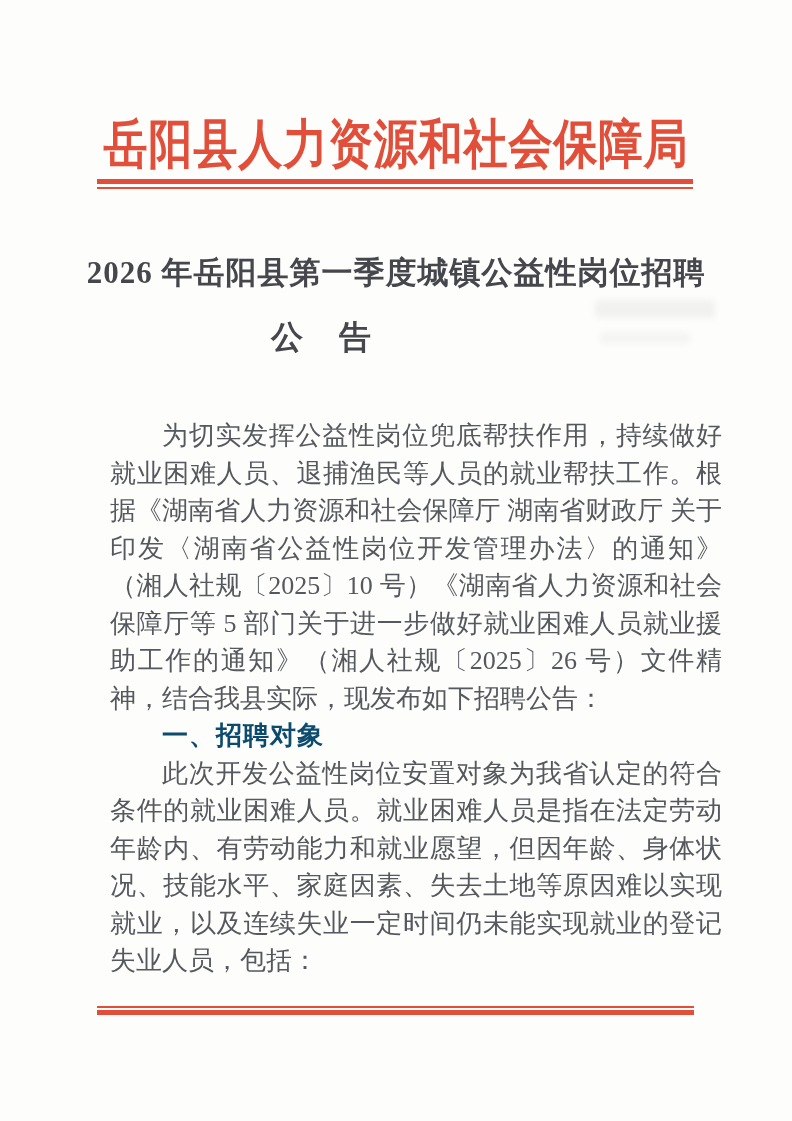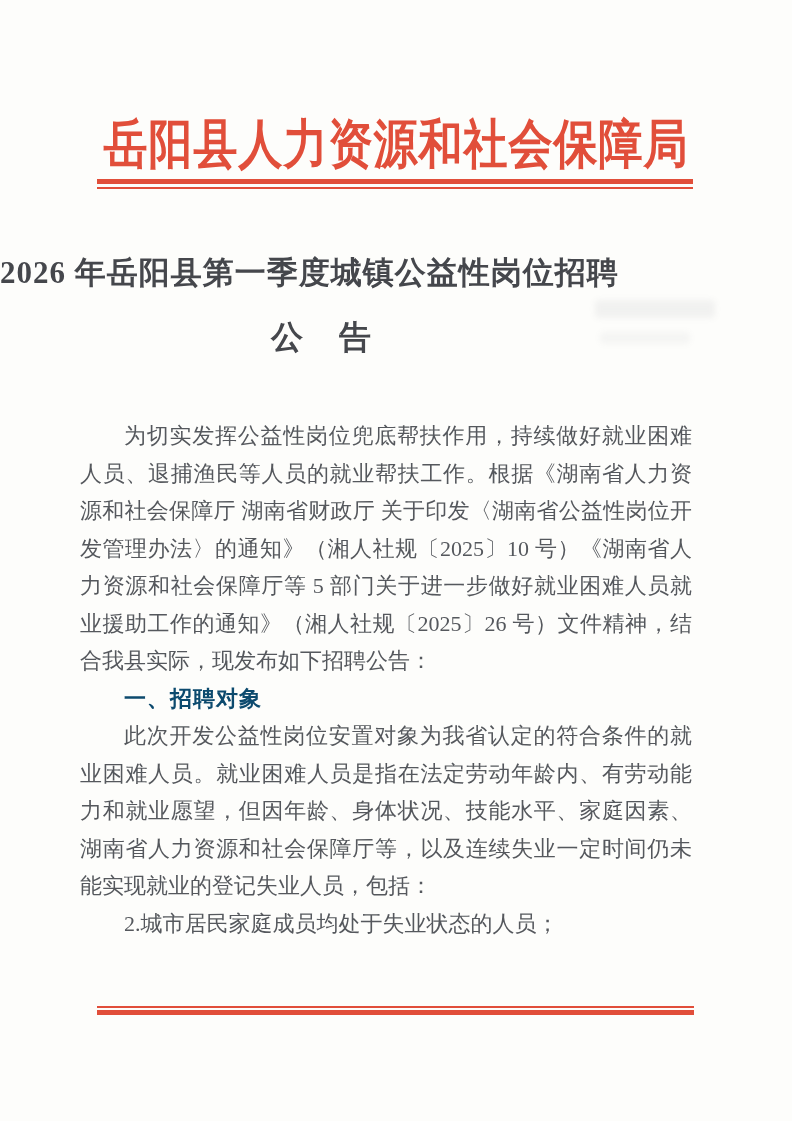--- a/index.html
+++ b/index.html
@@ -24,34 +24,34 @@
     white-space:nowrap;
   }
   .rule{position:absolute;background:#e14e3a;}
   .rule-top-thick{left:97px;top:179px;width:596px;height:5px;}
   .rule-top-thin{left:97px;top:187px;width:596px;height:2px;}
   .rule-bottom-thin{left:97px;top:1006px;width:597px;height:2px;}
   .rule-bottom-thick{left:97px;top:1010px;width:597px;height:5px;}
   
   .title-l1{
     position:absolute;top:252px;left:0;width:792px;margin:0;
-    text-align:left;
+    text-align:center;
     font-size:31px;line-height:42px;font-weight:bold;
     color:#45474c;letter-spacing:1px;white-space:nowrap;
   }
   .title-l2{
     position:absolute;top:316px;left:0;width:644px;margin:0;
     text-align:center;
     font-size:32px;line-height:42px;font-weight:bold;
     color:#45474c;letter-spacing:2px;
   }
   
   .body-block{
-    position:absolute;top:417px;left:80px;width:612px;
-    font-size:22px;line-height:37.5px;
+    position:absolute;top:417px;left:110px;width:612px;
+    font-size:26px;line-height:37.5px;
     color:#55585d;
     text-align:justify;
   }
   .para{margin:0;text-indent:2em;}
   .heading{
     font-weight:bold;
     color:#0c4a6e;
     font-family:"Liberation Sans","DejaVu Sans",sans-serif;
     letter-spacing:1px;
   }
@@ -73,20 +73,19 @@
   <h1 class="title-l1">2026 年岳阳县第一季度城镇公益性岗位招聘</h1>
 
   <h1 class="title-l2">公　告</h1>
 
   <div class="artifact artifact-1"></div>
   <div class="artifact artifact-2"></div>
 
   <div class="body-block">
     <p class="para">为切实发挥公益性岗位兜底帮扶作用，持续做好就业困难人员、退捕渔民等人员的就业帮扶工作。根据《湖南省人力资源和社会保障厅 湖南省财政厅 关于印发〈湖南省公益性岗位开发管理办法〉的通知》（湘人社规〔2025〕10 号）《湖南省人力资源和社会保障厅等 5 部门关于进一步做好就业困难人员就业援助工作的通知》（湘人社规〔2025〕26 号）文件精神，结合我县实际，现发布如下招聘公告：</p>
     <p class="para heading">一、招聘对象</p>
-    <p class="para">此次开发公益性岗位安置对象为我省认定的符合条件的就业困难人员。就业困难人员是指在法定劳动年龄内、有劳动能力和就业愿望，但因年龄、身体状况、技能水平、家庭因素、湖南省人力资源和社会保障厅等，以及连续失业一定时间仍未能实现就业的登记失业人员，包括：</p>
-    <p class="para">2.城市居民家庭成员均处于失业状态的人员；</p>
+    <p class="para">此次开发公益性岗位安置对象为我省认定的符合条件的就业困难人员。就业困难人员是指在法定劳动年龄内、有劳动能力和就业愿望，但因年龄、身体状况、技能水平、家庭因素、失去土地等原因难以实现就业，以及连续失业一定时间仍未能实现就业的登记失业人员，包括：</p>
   </div>
 
   <div class="rule rule-bottom-thin"></div>
   <div class="rule rule-bottom-thick"></div>
 
 </div>
 
 </body></html>

